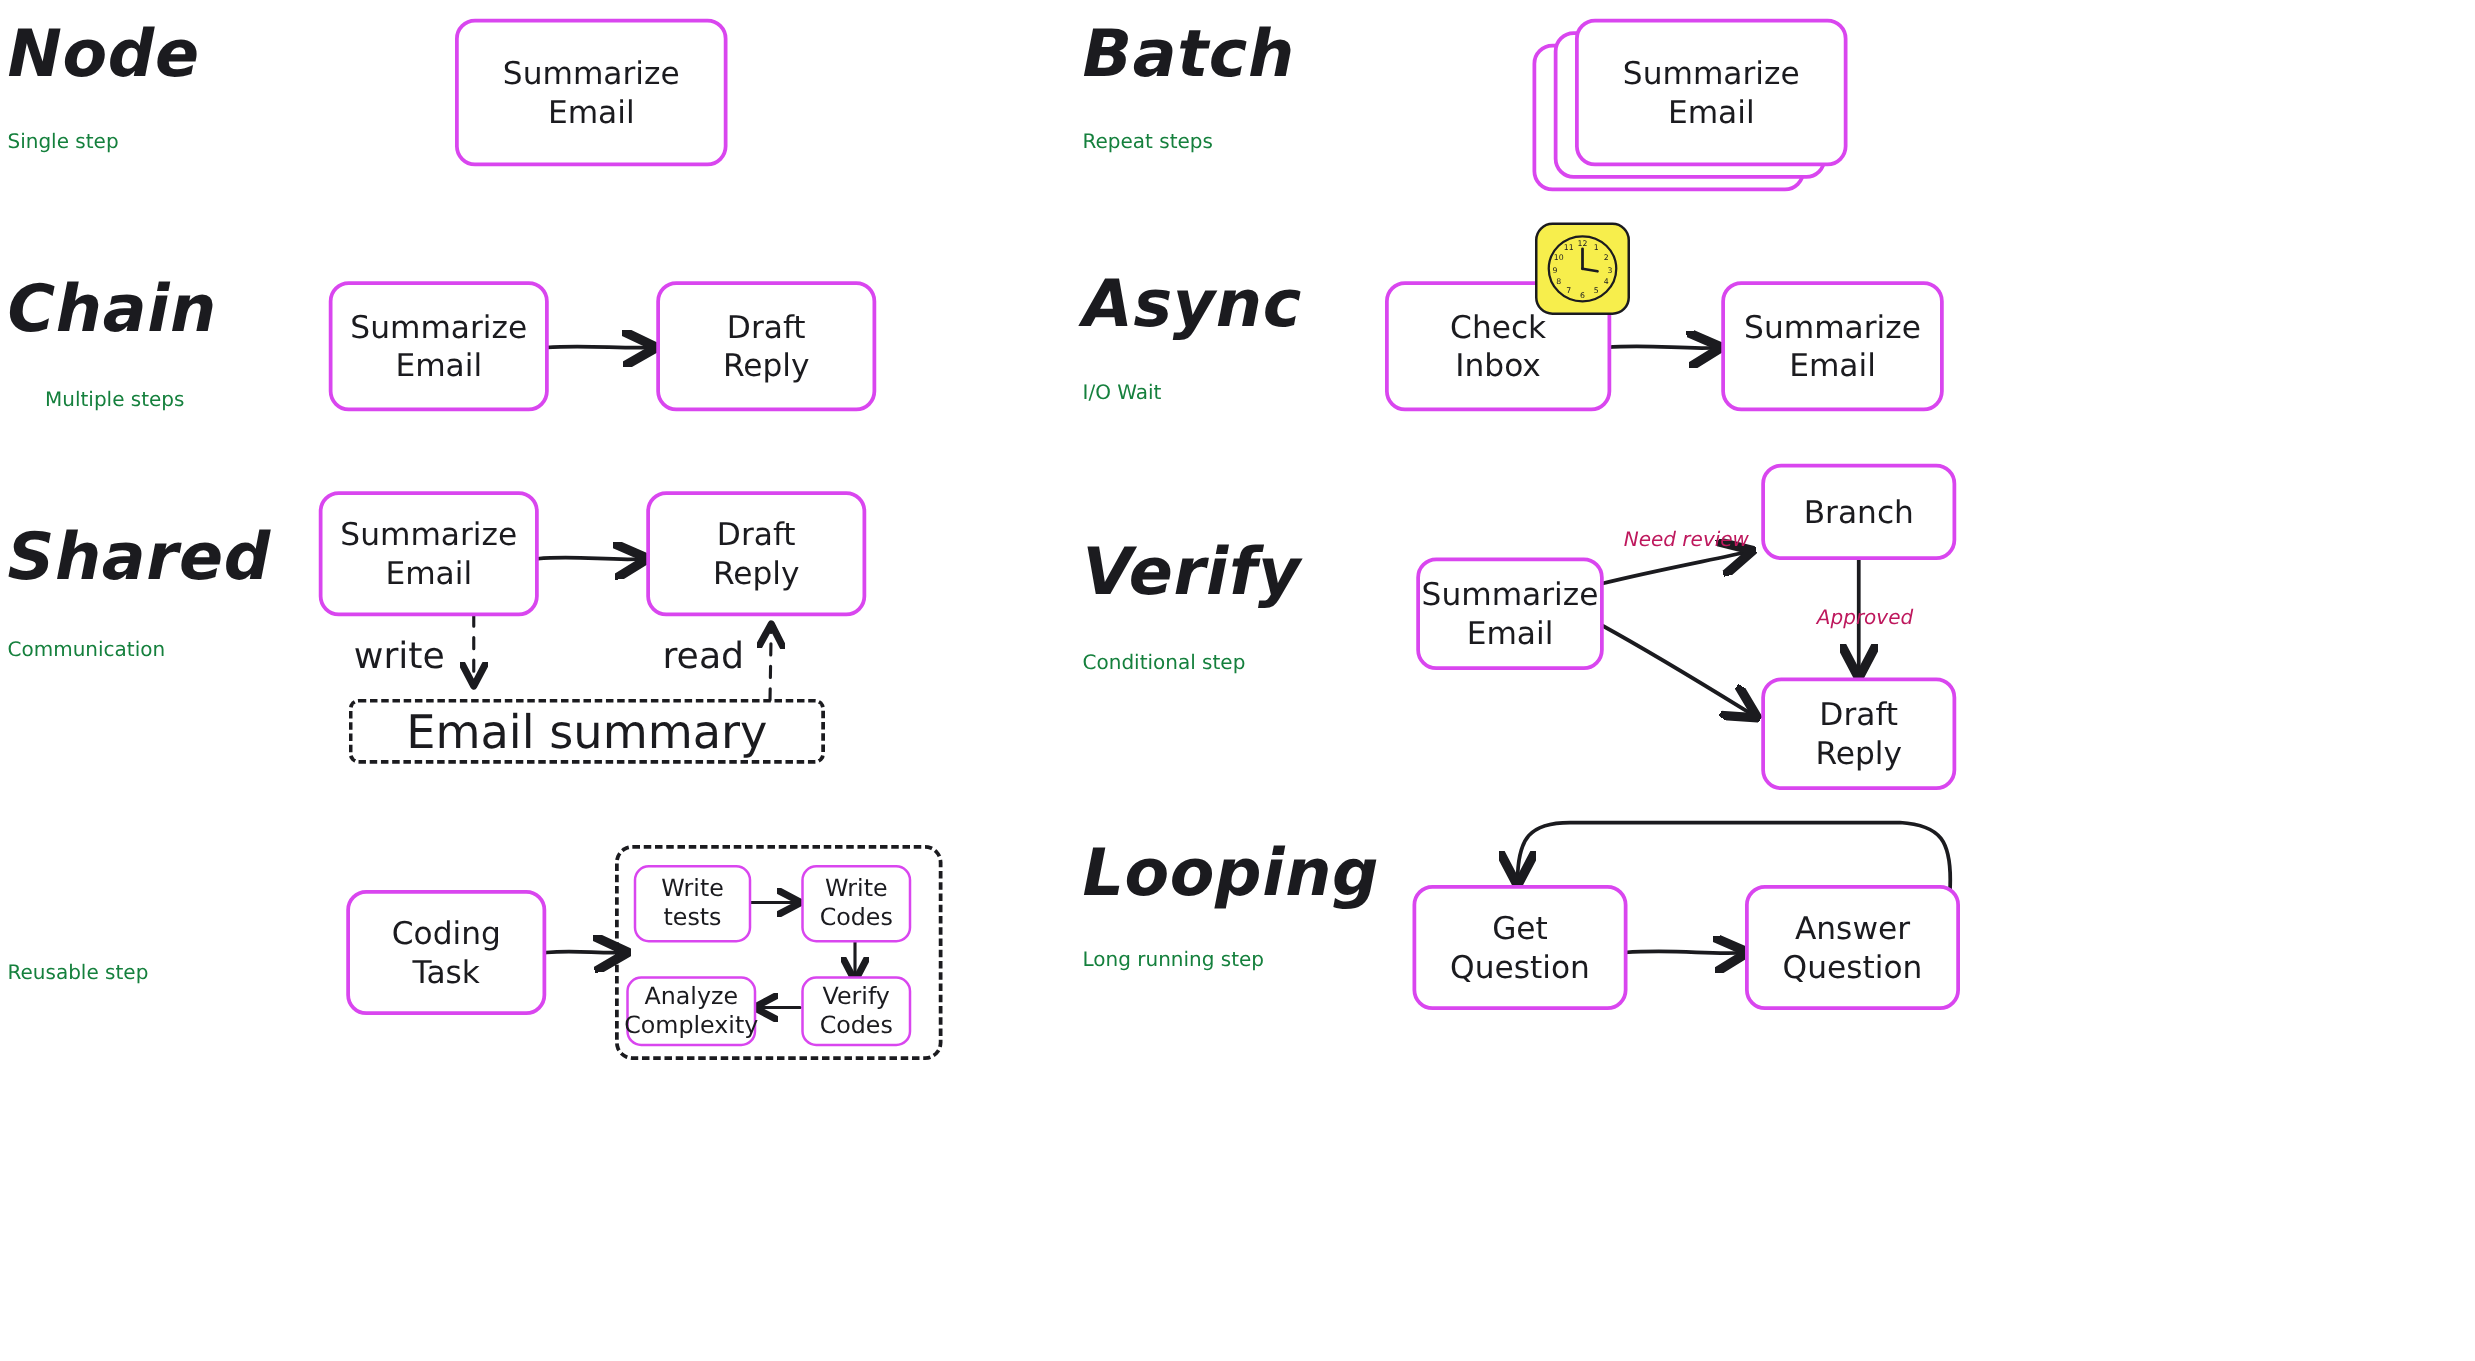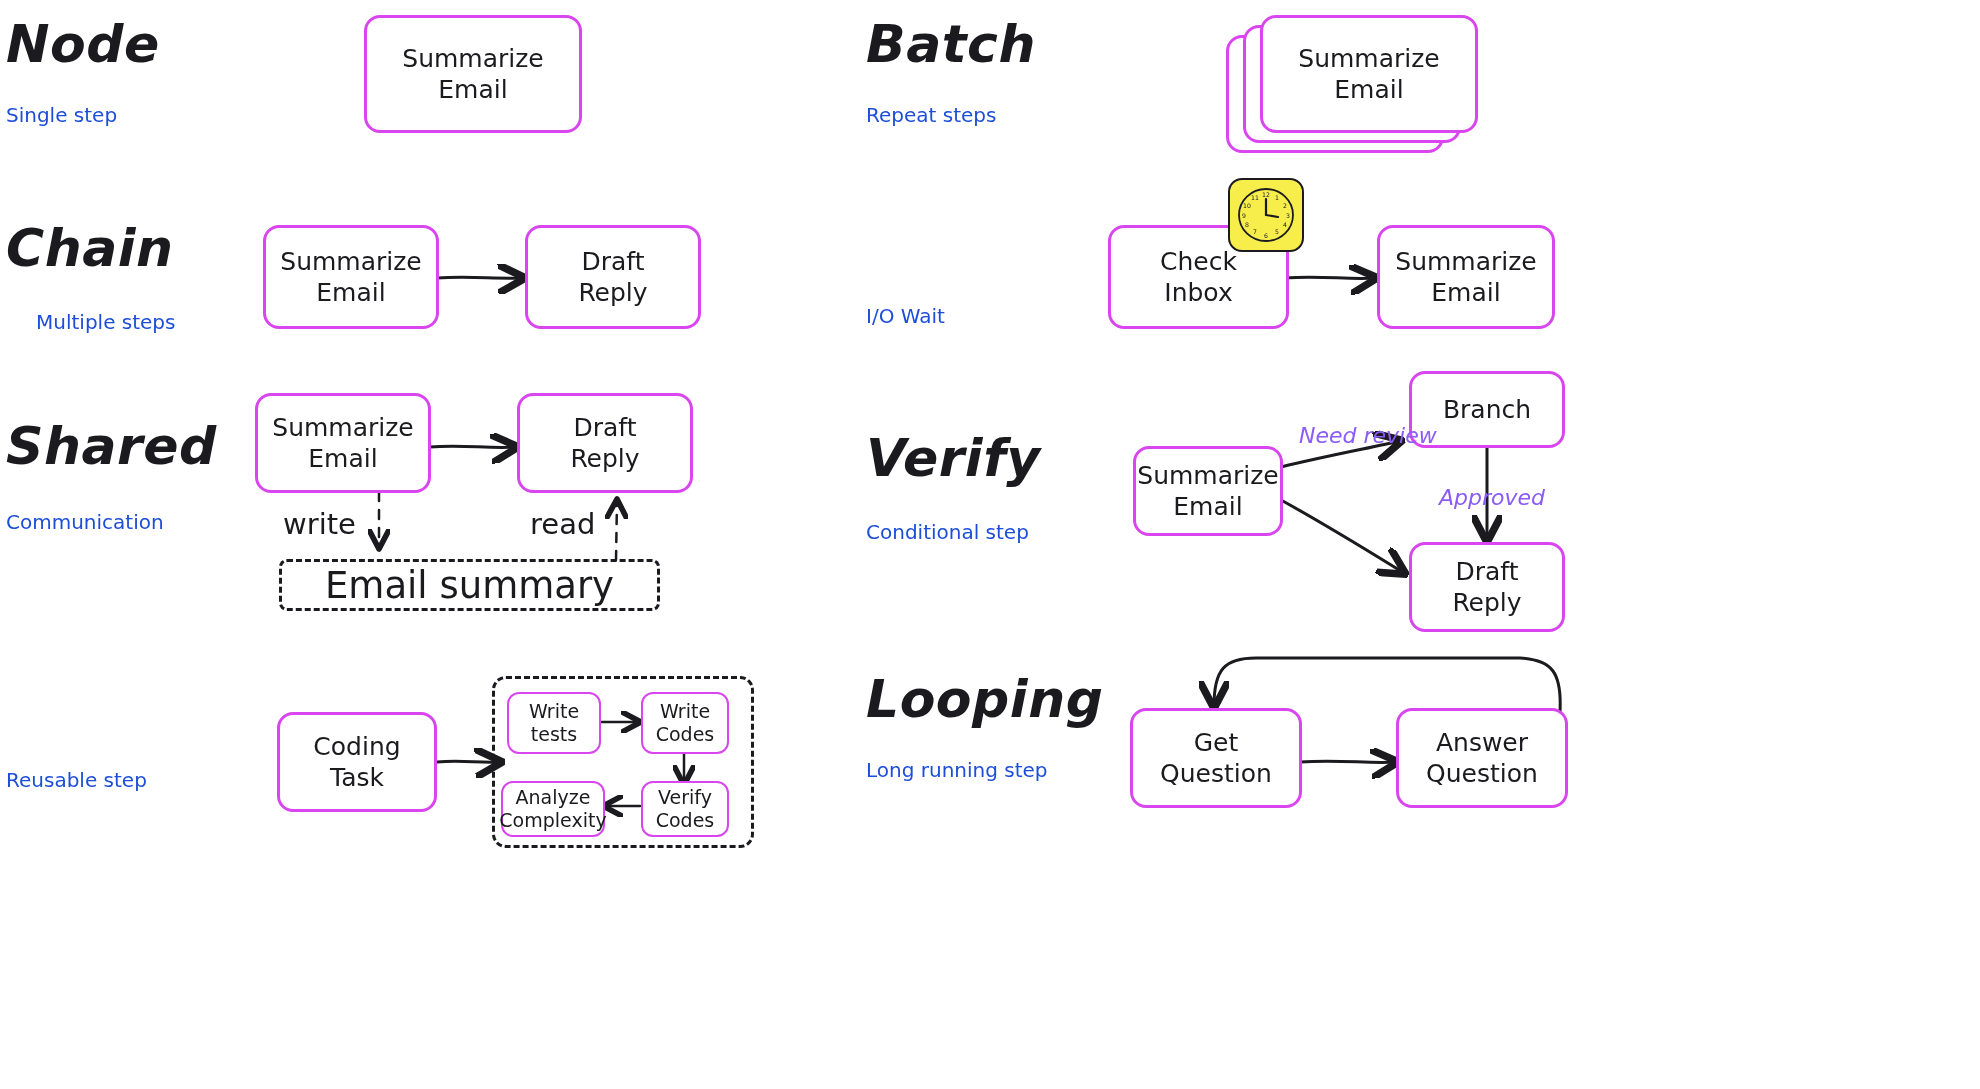--- a/index.html
+++ b/index.html
@@ -21,31 +21,31 @@
     font-weight:700;
     font-style:italic;
     color:#1b1b1f;
     letter-spacing:0.5px;
     white-space:nowrap;
     line-height:1;
   }
   .pattern-sub{
     position:absolute;
     font-family:"DejaVu Sans", sans-serif;
-    font-size:20px;
-    color:#1d4ed8;
+    font-size:16px;
+    color:#15803d;
     white-space:nowrap;
     line-height:1;
   }
   .edge-label{
     position:absolute;
     font-family:"DejaVu Sans", sans-serif;
-    font-size:22px;
+    font-size:16px;
     font-style:italic;
-    color:#8b5cf6;
+    color:#be185d;
     white-space:nowrap;
     line-height:1.15;
     text-align:center;
   }
   .io-label{
     position:absolute;
     font-family:"DejaVu Sans", sans-serif;
     font-size:29px;
     color:#1b1b1f;
     white-space:nowrap;
@@ -194,20 +194,21 @@
   <div class="node" style="left:1260px;top:15px;width:218px;height:118px;z-index:2;">Summarize
 Email</div>
 
   <div class="pattern-title" style="left:6px;top:222px;">Chain</div>
   <div class="pattern-sub" style="left:24px;top:312px;margin-left:12px;">Multiple steps</div>
   <div class="node" style="left:263px;top:225px;width:176px;height:104px;">Summarize
 Email</div>
   <div class="node" style="left:525px;top:225px;width:176px;height:104px;">Draft
 Reply</div>
 
+  <div class="pattern-title" style="left:866px;top:218px;">Async</div>
   <div class="pattern-sub" style="left:866px;top:306px;">I/O Wait</div>
   <div class="node" style="left:1108px;top:225px;width:181px;height:104px;">Check
 Inbox</div>
   <div class="node" style="left:1377px;top:225px;width:178px;height:104px;">Summarize
 Email</div>
   <div class="clock" style="left:1228px;top:178px;">
     <svg viewBox="0 0 72 70" aria-hidden="true">
       <ellipse cx="36" cy="35" rx="27" ry="26" fill="none" stroke="#1b1b1f" stroke-width="1.8"></ellipse>
       <line x1="36" y1="35" x2="36" y2="19" stroke="#1b1b1f" stroke-width="2.2" stroke-linecap="round"></line>
       <line x1="36" y1="35" x2="48" y2="37" stroke="#1b1b1f" stroke-width="2.2" stroke-linecap="round"></line>

